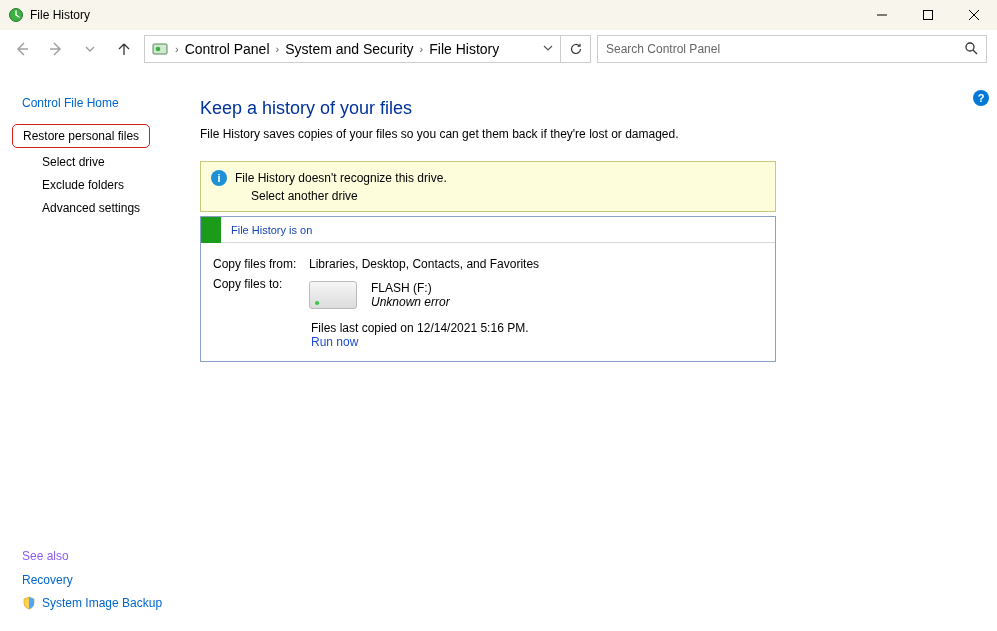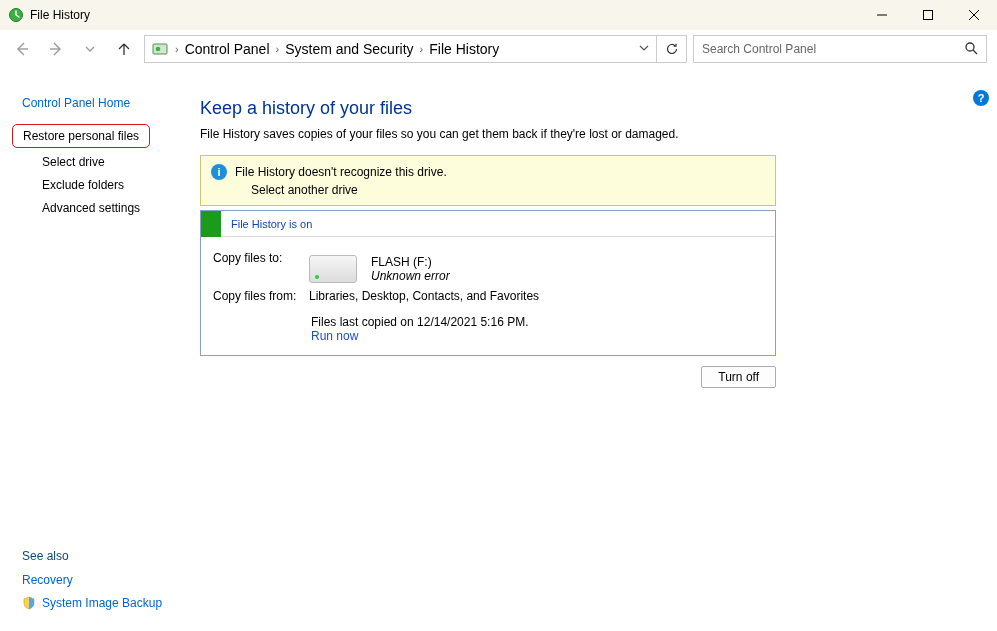--- a/index.html
+++ b/index.html
@@ -56,21 +56,21 @@
     width:18px; height:18px; margin:0 4px 0 2px;
     display:flex;align-items:center;justify-content:center;
   }
   .chev-small { color:#5a5a5a; font-size:11px; padding:0 2px;}
   .crumb { padding:0 4px; font-size:14px; color:#000;}
   .crumb-sep { color:#5a5a5a; font-size:11px; padding:0 2px;}
   .addr-spacer { flex:1; }
   .addr-drop { width:26px; text-align:center; color:#555; border-left:1px solid transparent;}
   .addr-refresh { width:30px; text-align:center; color:#333; border-left:1px solid #ccc; height:100%; display:flex;align-items:center;justify-content:center;}
   .search-box {
-    width:294px; height:28px;
+    width:390px; height:28px;
     border:1px solid #ccc;
     display:flex; align-items:center;
     background:#fff;
   }
   .search-input {
     border:none; outline:none;
     flex:1; font-size:12px;
     padding-left:8px;
     color:#000;
     font-family:inherit;
@@ -106,34 +106,34 @@
     border-radius:5px;
     padding:4px 10px;
     margin-left:-10px;
     margin-bottom:7px;
     display:inline-block;
     width:fit-content;
   }
   .see-also-block {
     position:absolute; bottom:12px; left:22px;
   }
-  .see-also-label { color:#0c4a6e; margin-bottom:10px;}
+  .see-also-label { color:#8b5cf6; margin-bottom:10px;}
   .see-also-link { color:#0066cc; margin-bottom:9px; display:flex; align-items:center; gap:6px;}
   .shield-ico {
     width:14px;height:14px;display:inline-flex;
   }
 
   
   .content {
     flex:1; padding:30px 26px 0 0;
   }
   .page-heading {
     color:#003399; font-size:18px; font-weight:400; margin:0 0 8px 0;
   }
-  .page-sub { font-size:12px; color:#000; margin-bottom:14px;}
+  .page-sub { font-size:12px; color:#000; margin-bottom:20px;}
   .warn-box {
     border:1px solid #c8c87a;
     background:#fdfddc;
     padding:8px 10px 8px 10px;
     width:576px;
     margin-bottom:4px;
   }
   .warn-row1 { display:flex; align-items:center; gap:8px; font-size:12px;}
   .info-dot {
     width:16px;height:16px;border-radius:50%;background:#1e90d7;color:#fff;
@@ -273,21 +273,21 @@
           <line x1="9" y1="9" x2="13" y2="13" stroke="#333" stroke-width="1.3"></line>
         </svg>
     </span>
   </div>
 </div>
 
 <div class="body-area">
   <div class="help-badge">?</div>
 
   <div class="sidebar">
-    <div class="side-head">Control Panel Home</div>
+    <div class="side-head">Control File Home</div>
     <div class="side-link highlighted">Restore personal files</div>
     <div class="side-link plain">Select drive</div>
     <div class="side-link plain">Exclude folders</div>
     <div class="side-link plain">Advanced settings</div>
 
     <div class="see-also-block">
       <div class="see-also-label">See also</div>
       <div class="see-also-link">
         <span>Recovery</span>
       </div>
@@ -314,38 +314,35 @@
       </div>
       <span class="warn-link">Select another drive</span>
     </div>
 
     <div class="status-box">
       <div class="status-head">
         <span class="green-sq"></span>
         <span class="status-title">File History is on</span>
       </div>
       <div class="status-body">
+        <div class="kv-row">
+          <span class="kv-label">Copy files from:</span>
+          <span>Libraries, Desktop, Contacts, and Favorites</span>
+        </div>
         <div class="kv-row">
           <span class="kv-label">Copy files to:</span>
           <div class="drive-block">
             <div class="drive-img"></div>
             <div class="drive-text">
               <div class="drive-name">FLASH (F:)</div>
               <div class="drive-err">Unknown error</div>
             </div>
           </div>
         </div>
-        <div class="kv-row">
-          <span class="kv-label">Copy files from:</span>
-          <span>Libraries, Desktop, Contacts, and Favorites</span>
-        </div>
         <div class="copy-info">
           <div>Files last copied on 12/14/2021 5:16 PM.</div>
           <div class="run-now">Run now</div>
         </div>
       </div>
     </div>
 
-    <div class="turnoff-row">
-      <button class="turnoff-btn">Turn off</button>
-    </div>
   </div>
 </div>
 
 </body></html>

